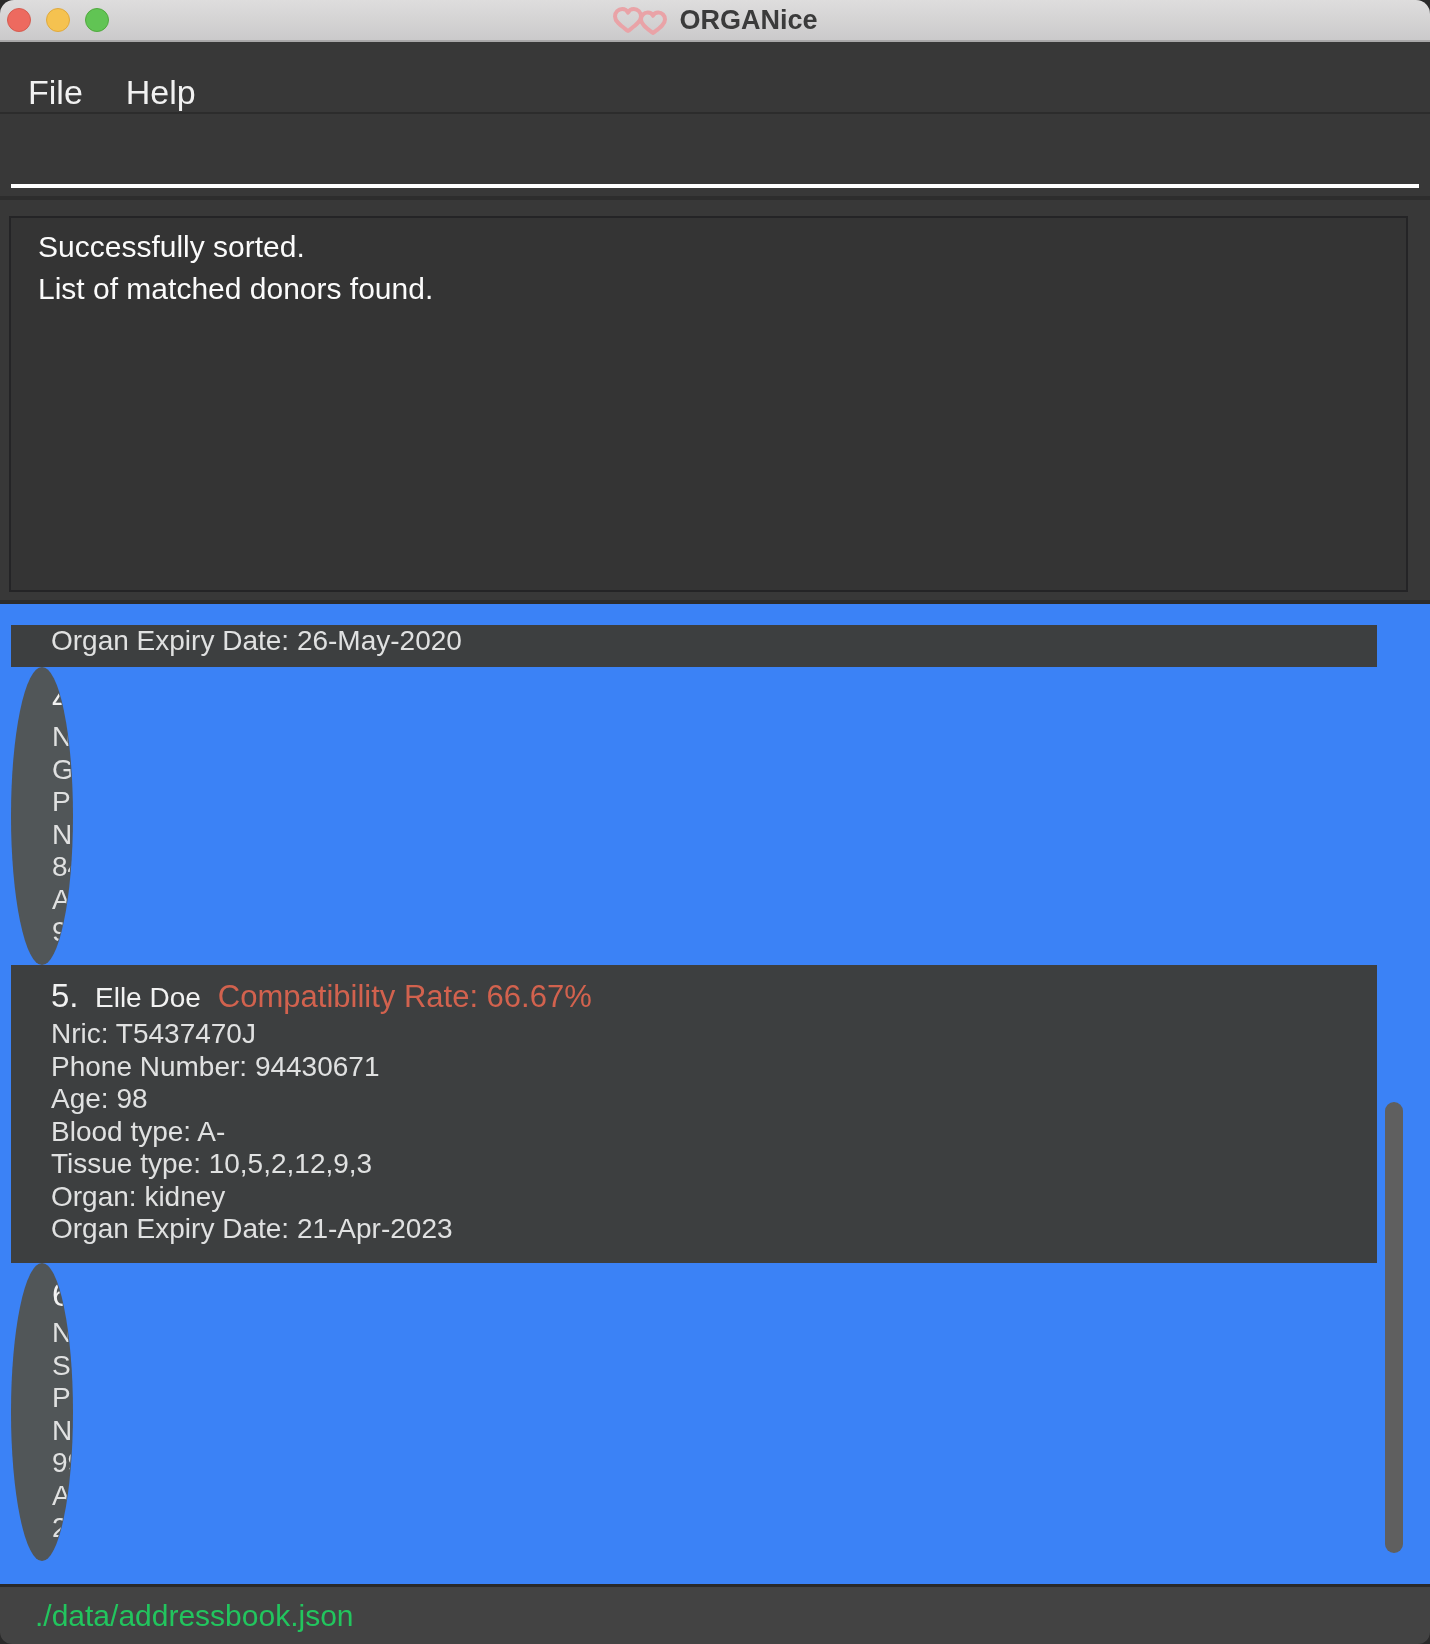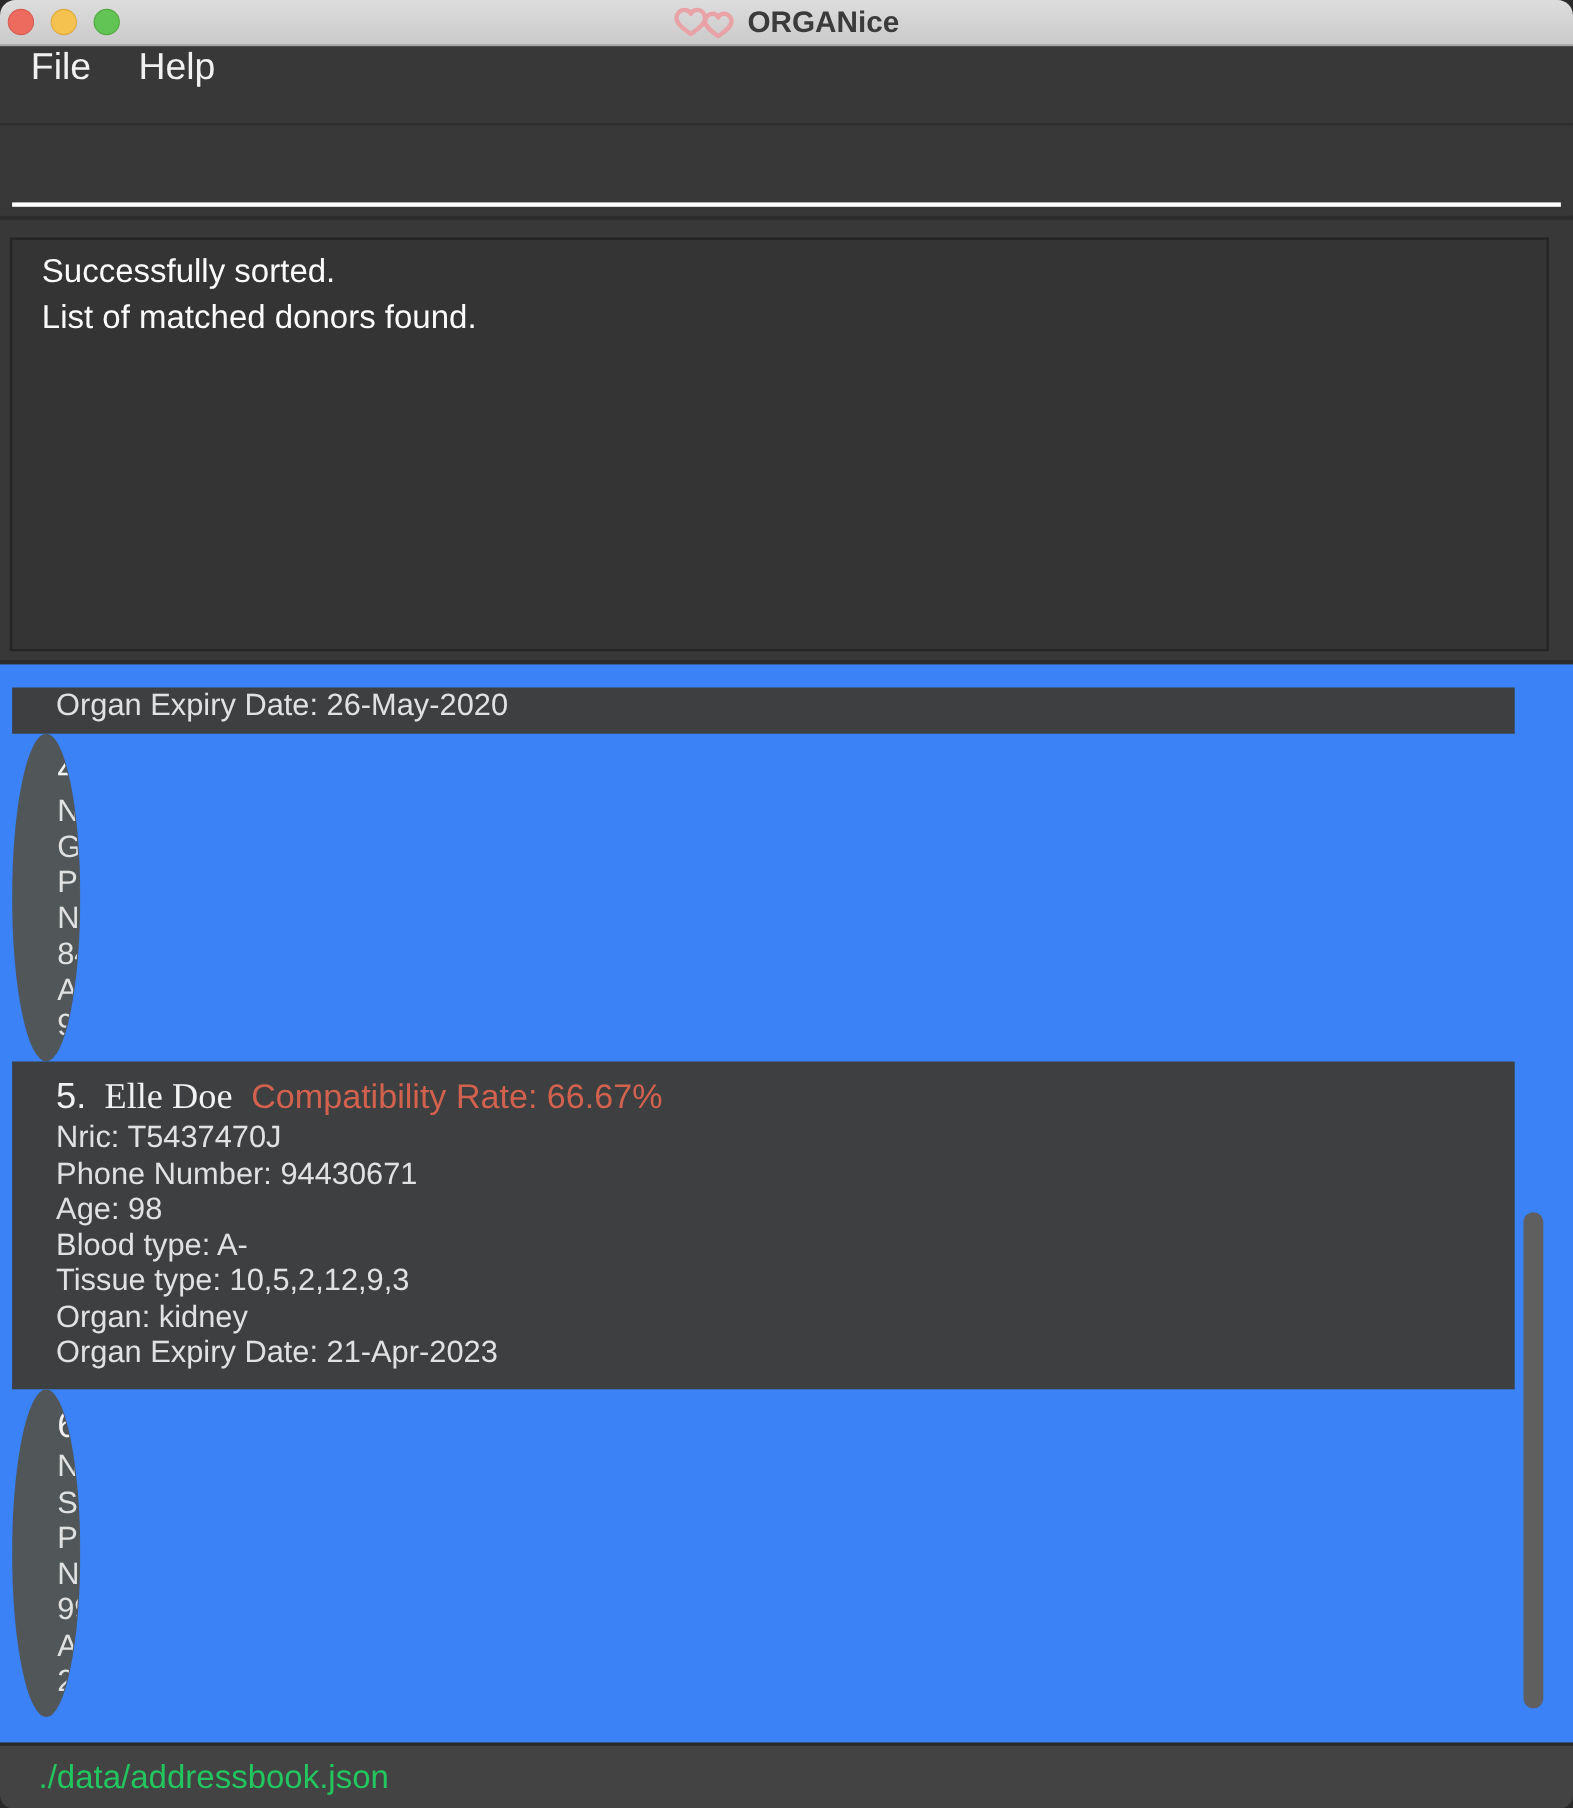--- a/index.html
+++ b/index.html
@@ -13,21 +13,21 @@
   .titlebar{height:40px;flex:0 0 40px;background:linear-gradient(#dedddd,#cbcacb);
             border-bottom:2px solid #a9a8a9;position:relative;
             display:flex;align-items:center;justify-content:center;}
   .traffic-lights{position:absolute;left:7px;top:8px;display:flex;gap:15px;}
   .light{width:24px;height:24px;border-radius:50%;box-sizing:border-box;border:1px solid transparent;}
   .titlebar-title{display:flex;align-items:center;gap:9px;font-size:27px;font-weight:600;color:#3b3b3b;}
   .hearts-svg{display:block;}
 
   
   .menubar{height:70px;flex:0 0 70px;background:#383838;border-bottom:2px solid #2c2c2c;
-           display:flex;align-items:flex-start;padding-left:28px;box-sizing:content-box;}
+           display:flex;align-items:flex-end;padding-left:28px;box-sizing:content-box;}
   .menu-item{font-size:34px;color:#f1f1f1;margin-right:43px;cursor:default;}
 
   
   .command-area{height:82px;flex:0 0 82px;background:#383838;position:relative;}
   .command-input{position:absolute;left:11px;width:1408px;top:4px;height:70px;
                  background:transparent;border:none;outline:none;box-sizing:border-box;
                  border-bottom:4px solid var(--underline,#ffffff);
                  color:#ffffff;font-size:30px;font-family:inherit;padding:0 6px;}
 
   
@@ -42,21 +42,21 @@
               border-top:4px solid #2c2c2c;position:relative;overflow:hidden;}
   .donor-list{position:absolute;left:11px;top:21px;width:1366px;}
   .donor-card-fragment{height:42px;overflow:hidden;background:var(--card-dark,#3d3f40);
                        padding-left:40px;box-sizing:border-box;}
   .donor-card-fragment .donor-detail{line-height:32px;}
   .donor-card{height:298px;box-sizing:border-box;padding:9px 20px 0 40px;overflow:hidden;}
   .donor-card.light{background:var(--card-light,#515658);}
   .donor-card.dark{background:var(--card-dark,#3d3f40);}
   .donor-name-row{display:flex;align-items:baseline;line-height:44px;height:44px;}
   .donor-index{font-size:33px;color:#f2f2f2;width:44px;flex:0 0 44px;}
-  .donor-name{font-size:33px;color:#f2f2f2;font-family:Liberation Serif, serif;}
+  .donor-name{font-size:28px;color:#f2f2f2;}
   .donor-compat{font-size:31px;color:var(--compat,#d2624e);margin-left:17px;}
   .donor-detail{font-size:28px;line-height:32.5px;color:#e0e1e1;}
 
   
   .scroll-thumb{position:absolute;left:1385px;top:498px;width:18px;height:451px;
                 border-radius:9px;background:#5f5f5f;}
 
   
   .statusbar{height:60px;flex:0 0 60px;box-sizing:border-box;background:#434343;
              border-top:3px solid #292929;display:flex;align-items:center;padding-left:3px;}

